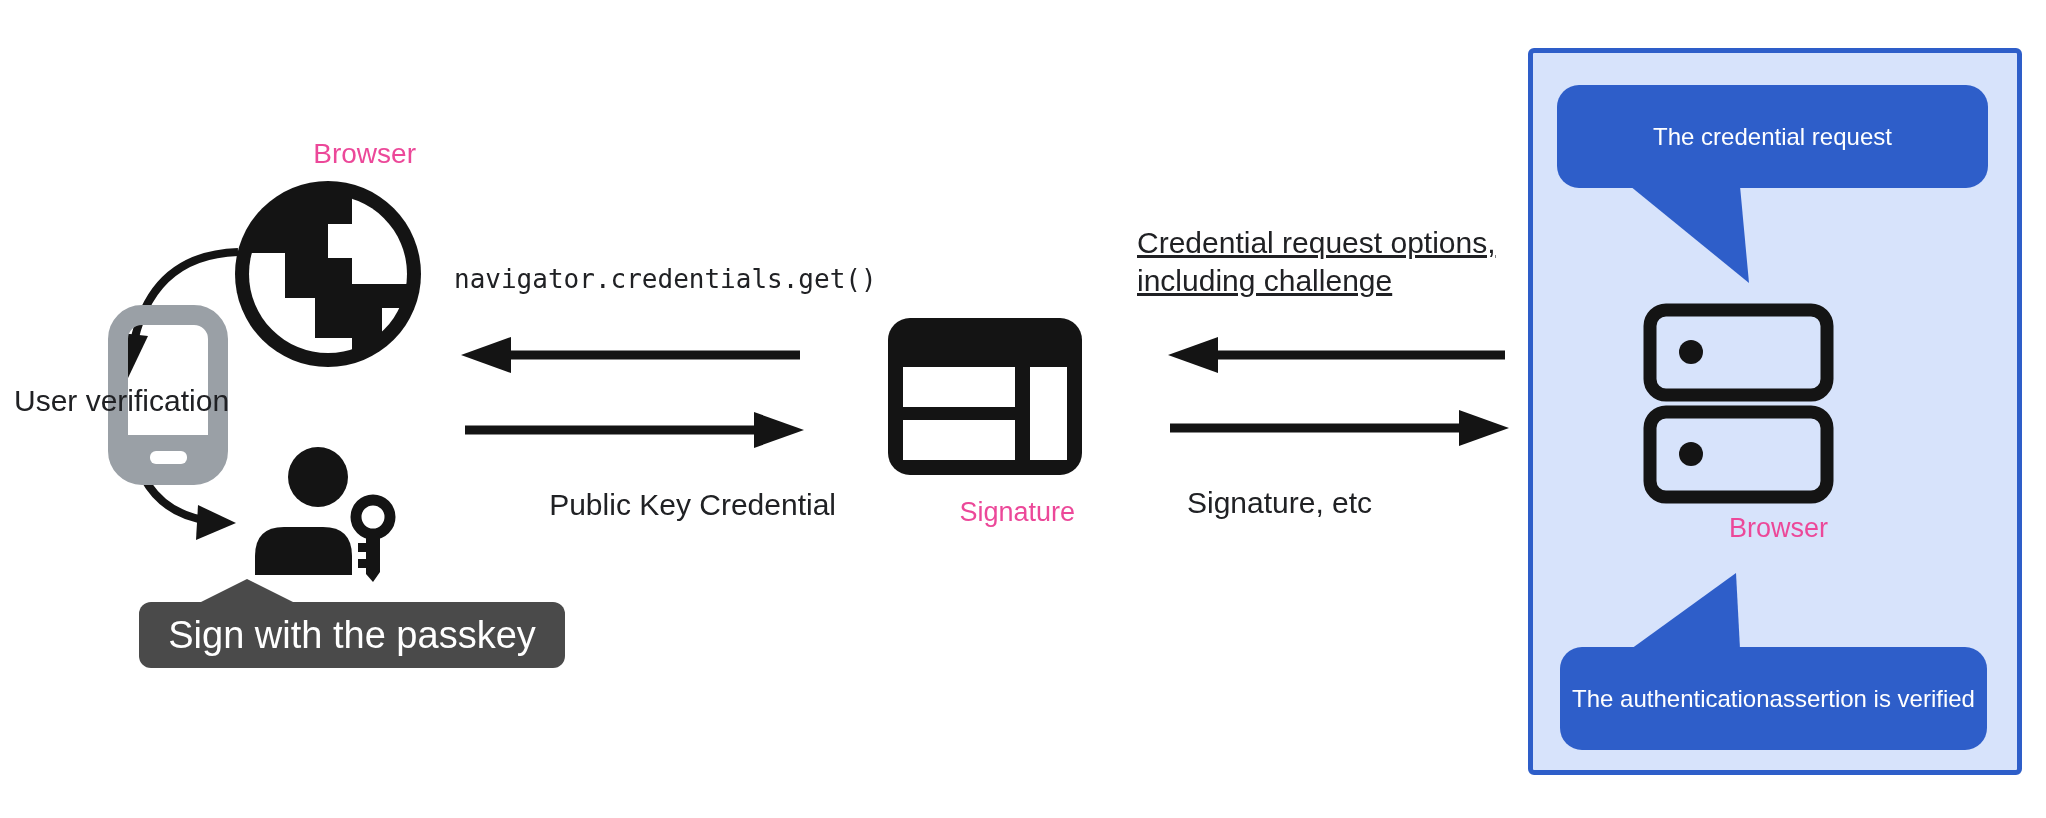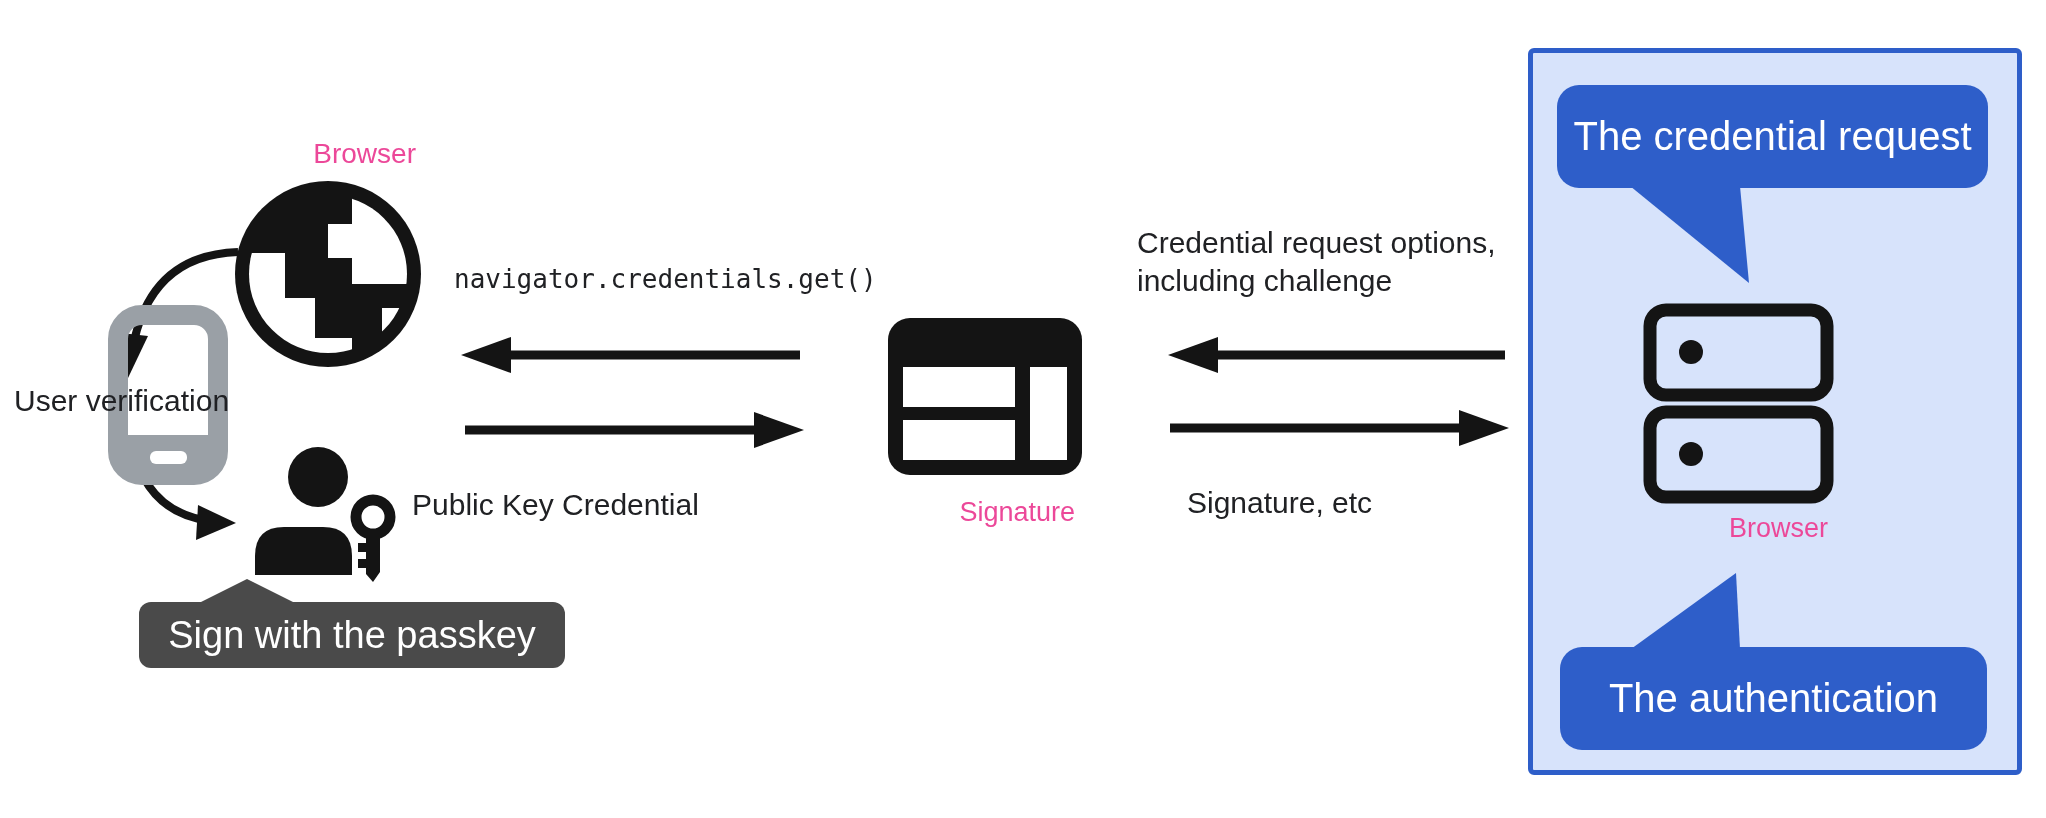--- a/index.html
+++ b/index.html
@@ -54,21 +54,21 @@
     border-right: 50px solid transparent;
     border-bottom: 25px solid #4a4a4a;
   }
 
   
   .bubble {
     position: absolute;
     background: #2e5ec9;
     border-radius: 22px;
     color: #ffffff;
-    font-size: 40px;
+    font-size: 24px;
     line-height: 43px;
     display: flex; align-items: center; justify-content: center;
     text-align: center;
     white-space: nowrap;
   }
   .bubble-top { left: 1557px; top: 85px; width: 431px; height: 103px; }
   .bubble-bottom { left: 1560px; top: 647px; width: 427px; height: 103px; }
 </style>
 </head>
 <body>
@@ -155,39 +155,40 @@
       <circle cx="1691" cy="454" r="12" fill="#141414"></circle>
     </g>
   </svg>
 
   <div class="lbl-bold" style="left:240px; top:138px; width:176px; font-size:28px;">Browser</div>
 
   <div class="lbl" style="left:14px; top:382px;">User verification</div>
 
   <div class="lbl-code" style="left:454px; top:264px; width:432px;">navigator.credentials.get()</div>
 
-  <div class="lbl" style="left:412px; top:486px; width:400px; text-align:left;">Public Key Credential</div>
+  <div class="lbl" style="left:436px; top:486px; width:400px; text-align:right;">Public Key Credential</div>
 
   <div class="lbl-bold" style="left:895px; top:497px; width:180px;">Signature</div>
 
-  <div class="lbl" style="left:1137px; top:224px;">
+  <div class="lbl" style="left:1137px; top:224px;text-decoration:underline;">
     <span style="display:block;">Credential request options,</span>
     <span style="display:block;">including challenge</span>
   </div>
 
   <div class="lbl" style="left:1187px; top:484px; width:300px; text-align:left;">Signature, etc</div>
 
   <div class="lbl-bold" style="left:1648px; top:513px; width:180px;">Browser</div>
 
   <div class="tooltip-tail"></div>
   <div class="tooltip">
     <span>Sign with the passkey</span>
   </div>
 
   <div class="bubble bubble-top">
     <span>The credential request</span>
   </div>
 
   <div class="bubble bubble-bottom">
     <span>The authentication</span>
+    <span>assertion is verified</span>
   </div>
 
 </div>
 
 </body></html>

